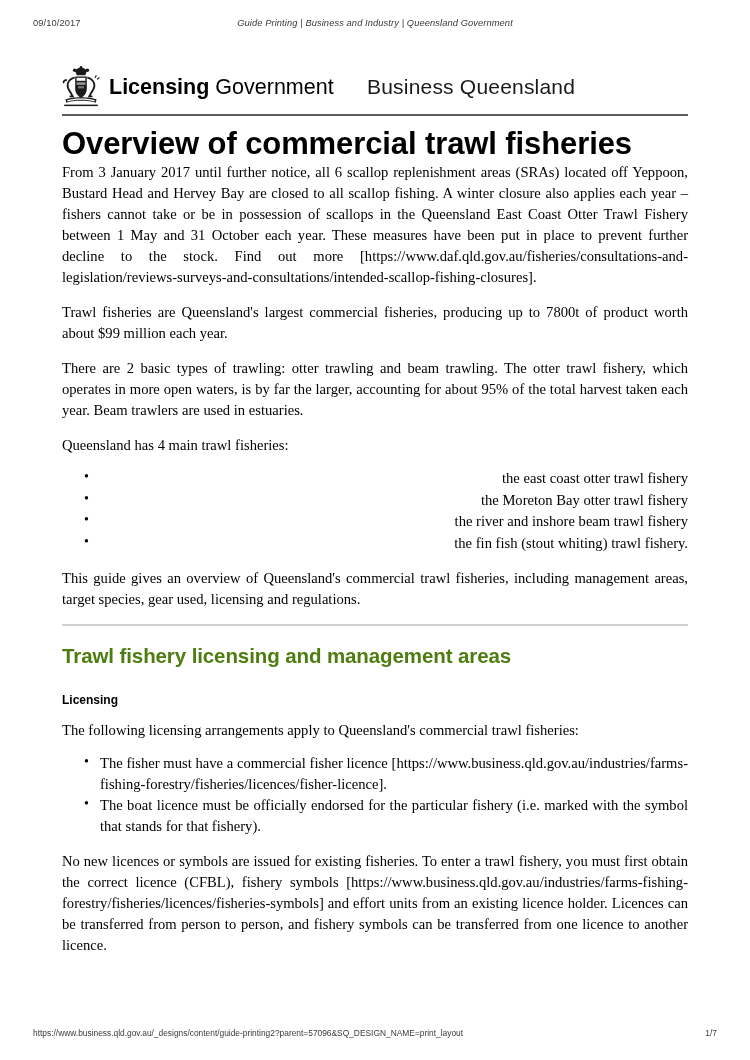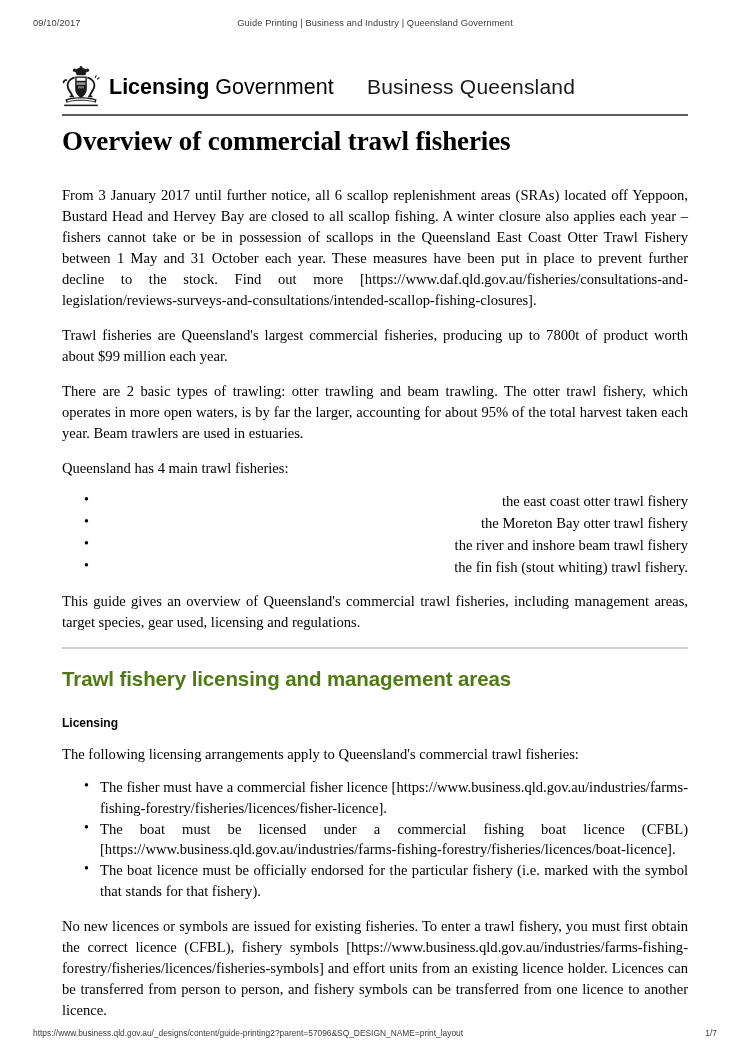--- a/index.html
+++ b/index.html
@@ -42,20 +42,21 @@
     top: 0;
     white-space: nowrap;
   }
   .run-head .rh-title {
     position: absolute;
     left: 0;
     right: 0;
     top: 0;
     text-align: center;
     white-space: nowrap;
+    font-style: italic;
   }
 
   
   .masthead {
     position: absolute;
     left: 62px;
     top: 64px;
     width: 626px;
     height: 50px;
   }
@@ -108,24 +109,24 @@
 
   
   .content {
     position: absolute;
     left: 62px;
     top: 126px;
     width: 626px;
   }
 
   h1.doc-h1 {
-    font-family: Liberation Serif, serif;
-    font-size: 27px;
+    font-family: Liberation Sans, sans-serif;
+    font-size: 31px;
     font-weight: bold;
-    margin: 0 0 28px 0;
+    margin: 0 0 0 0;
     line-height: 1.15;
     letter-spacing: -0.1px;
     color: #000;
   }
   h2.doc-h2 {
     font-family: "Liberation Sans", "DejaVu Sans", sans-serif;
     font-size: 20.5px;
     font-weight: bold;
     margin: 18px 0 14px 0;
     line-height: 1.15;
@@ -281,21 +282,20 @@
 
     <h2 class="doc-h2">Trawl fishery licensing and management areas</h2>
 
 
     <h3 class="doc-h3">Licensing</h3>
 
     <p class="body tight">The following licensing arrangements apply to Queensland's commercial trawl fisheries:</p>
 
     <ul class="doc-list wrapping">
       <li>The fisher must have a commercial fisher licence [https://www.business.qld.gov.au/industries/farms-fishing-forestry/fisheries/licences/fisher-licence].</li>
-      <li>The boat must be licensed under a commercial fishing boat licence (CFBL) [https://www.business.qld.gov.au/industries/farms-fishing-forestry/fisheries/licences/boat-licence].</li>
       <li>The boat licence must be officially endorsed for the particular fishery (i.e. marked with the symbol that stands for that fishery).</li>
     </ul>
 
     <p class="body" style="margin-top:13px;">No new licences or symbols are issued for existing fisheries. To enter a trawl fishery, you must first obtain the correct licence (CFBL), fishery symbols [https://www.business.qld.gov.au/industries/farms-fishing-forestry/fisheries/licences/fisheries-symbols] and effort units from an existing licence holder. Licences can be transferred from person to person, and fishery symbols can be transferred from one licence to another licence.</p>
 
   </div>
 
   <div class="run-foot">
     <span class="rf-url">https://www.business.qld.gov.au/_designs/content/guide-printing2?parent=57096&amp;SQ_DESIGN_NAME=print_layout</span>
     <span class="rf-page">1/7</span>

